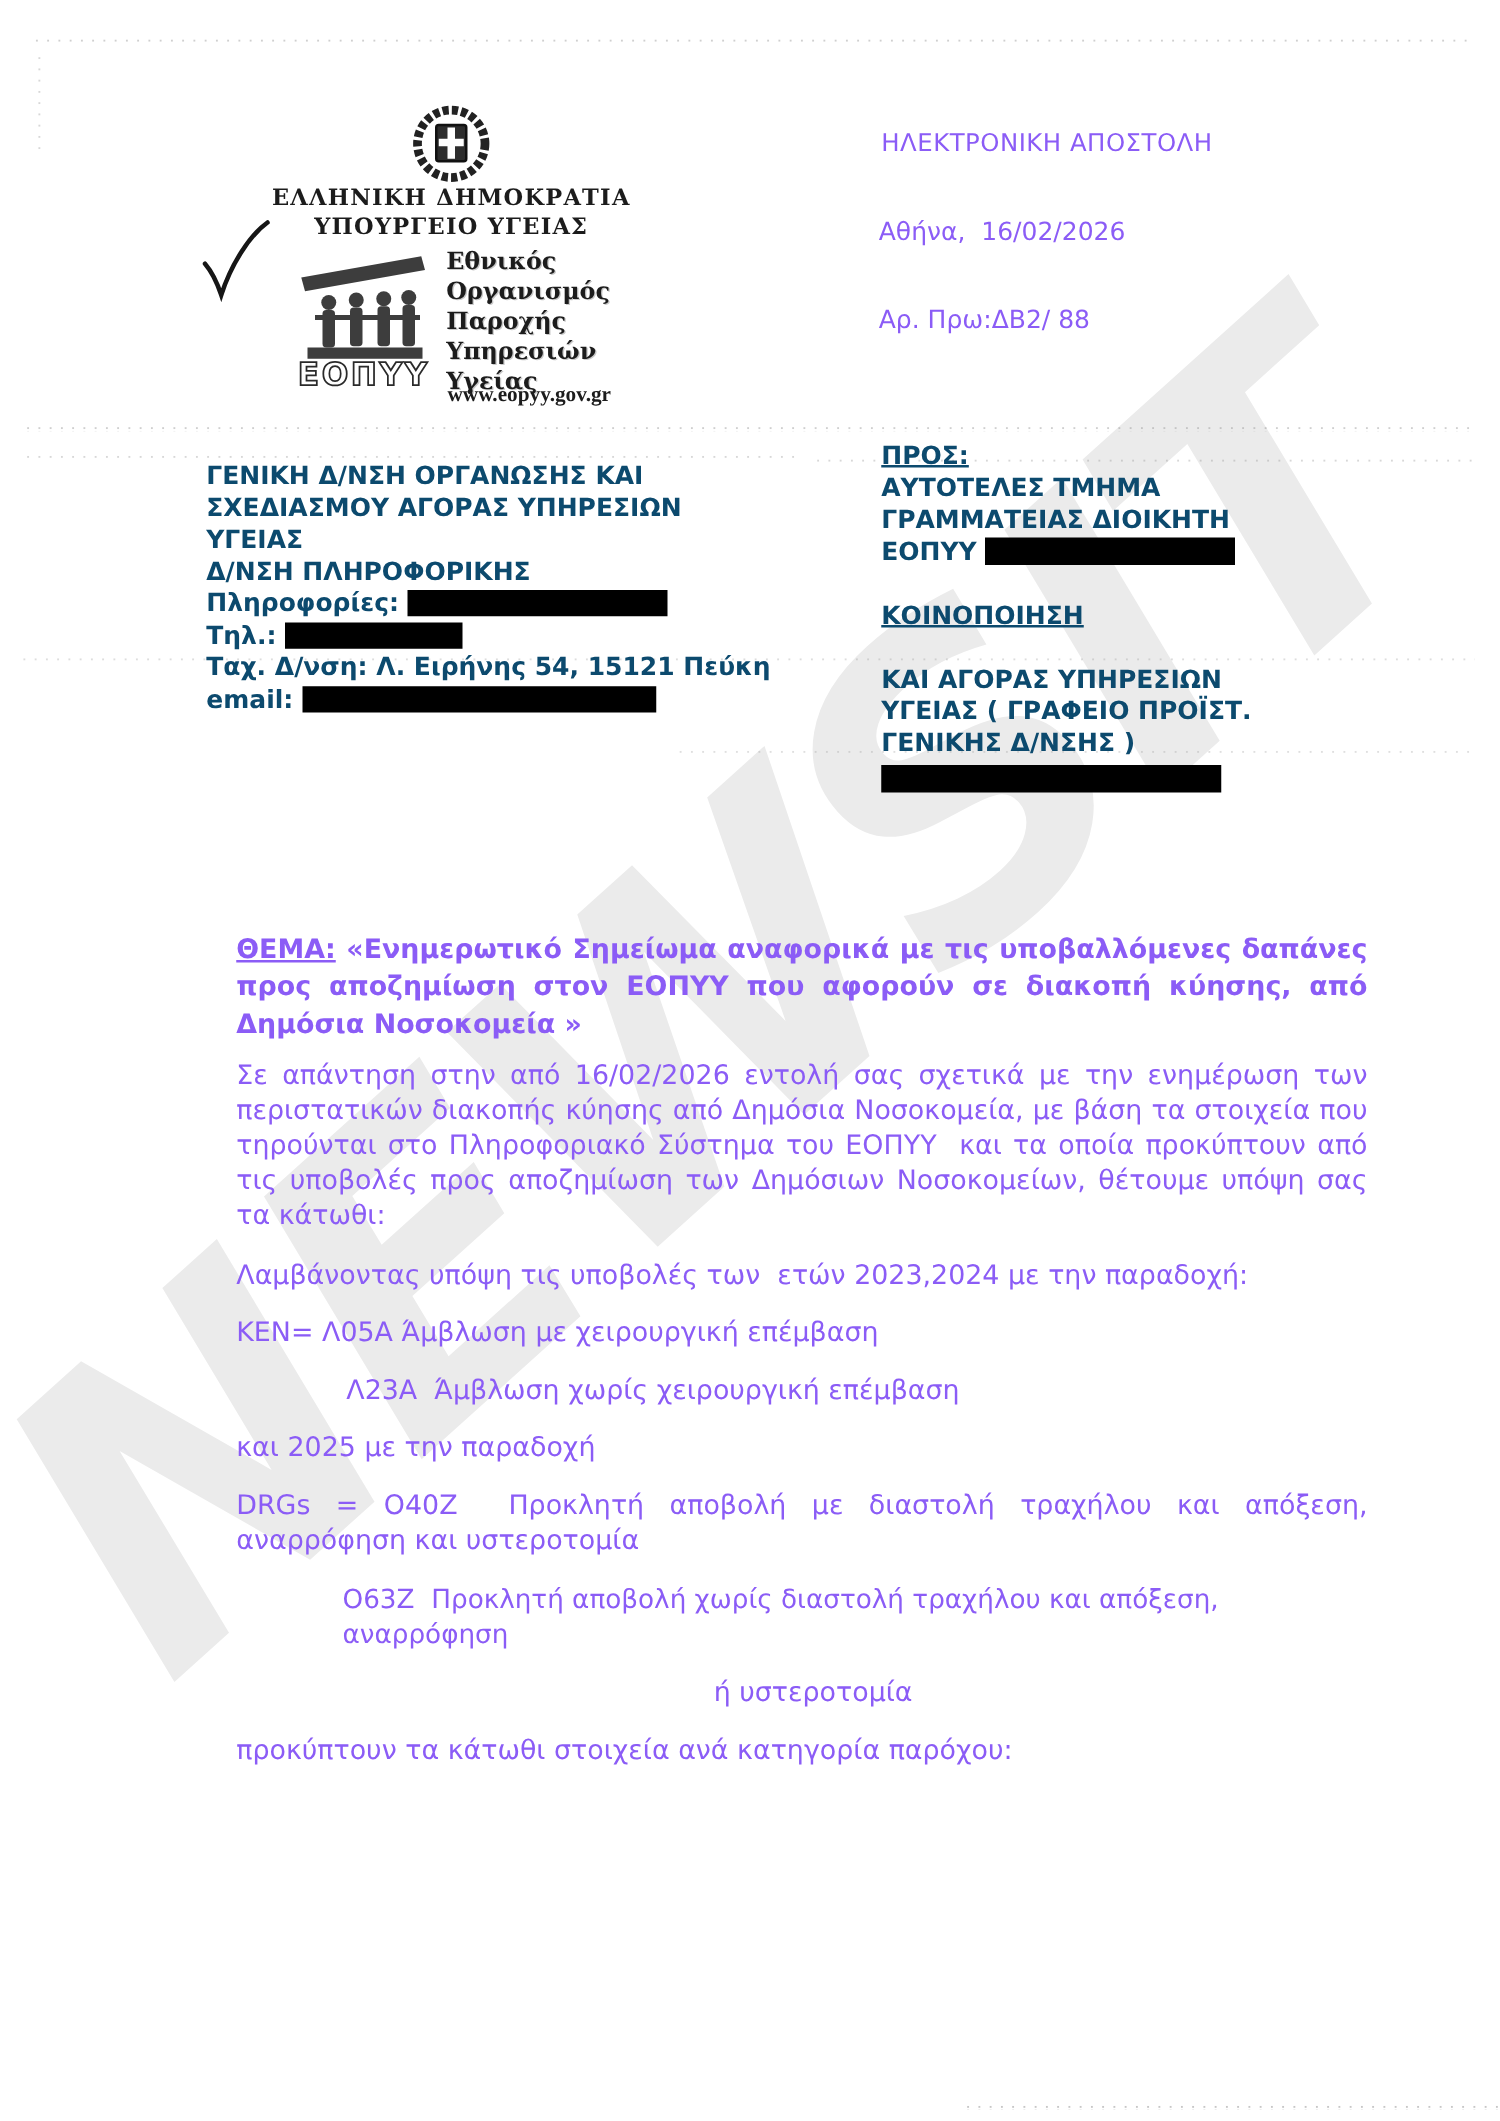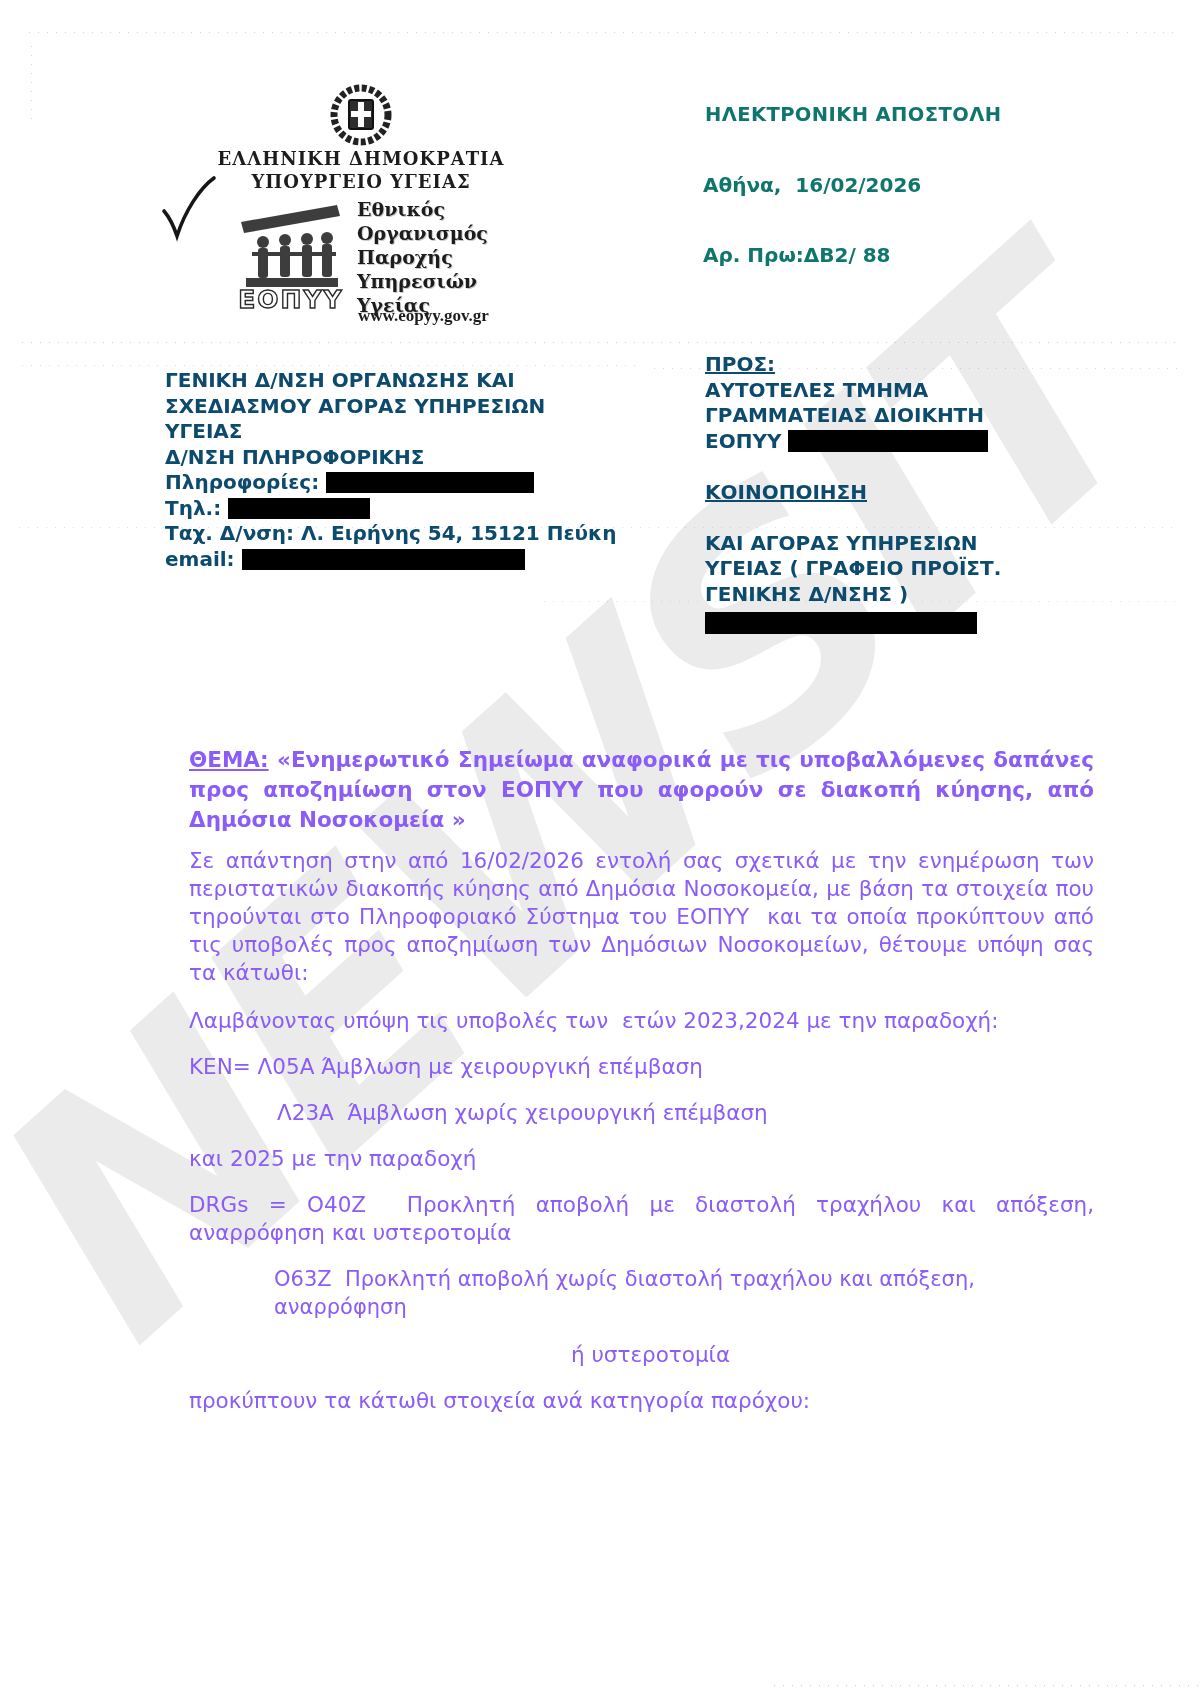--- a/index.html
+++ b/index.html
@@ -32,21 +32,21 @@
   .serifb { font-family:"DejaVu Serif", serif; font-weight:bold; color:#1c1c1c; }
   .republic  { left:165px; top:148px; width:392px; text-align:center; font-size:18px; letter-spacing:1px; }
   .ministry  { left:165px; top:171px; width:392px; text-align:center; font-size:18px; letter-spacing:1px; }
   .emblem    { left:328px; top:80px; }
   .eopyy-logo{ left:238px; top:196px; }
   .org-lines { left:357px; top:197px; font-size:19px; line-height:24px; text-shadow:1px 1px 0 #c9c9c9; }
   .website   { left:358px; top:306px; font-size:17px;font-family:Liberation Serif, serif; }
   .checkmark { left:158px; top:173px; }
 
   
-  .sansb { font-weight:bold; color:#0f766e; }
+  .sansb { font-weight:normal; color:#8b5cf6; }
   .dispatch-method { left:705px; top:103px; font-size:19.5px; letter-spacing:.4px; }
   .city-date { left:703px; top:173px; font-size:20px; white-space:pre; }
   .protocol  { left:703px; top:243px; font-size:20px; }
 
   
   .col { font-size:20px; font-weight:bold; line-height:25.5px; color:#0c4a6e; }
   .sender    { left:165px; top:368px; width:470px; }
   .recipient { left:705px; top:352px; width:420px; }
   .uline { text-decoration:underline; }
   .spacer-line { height:25.5px; }

